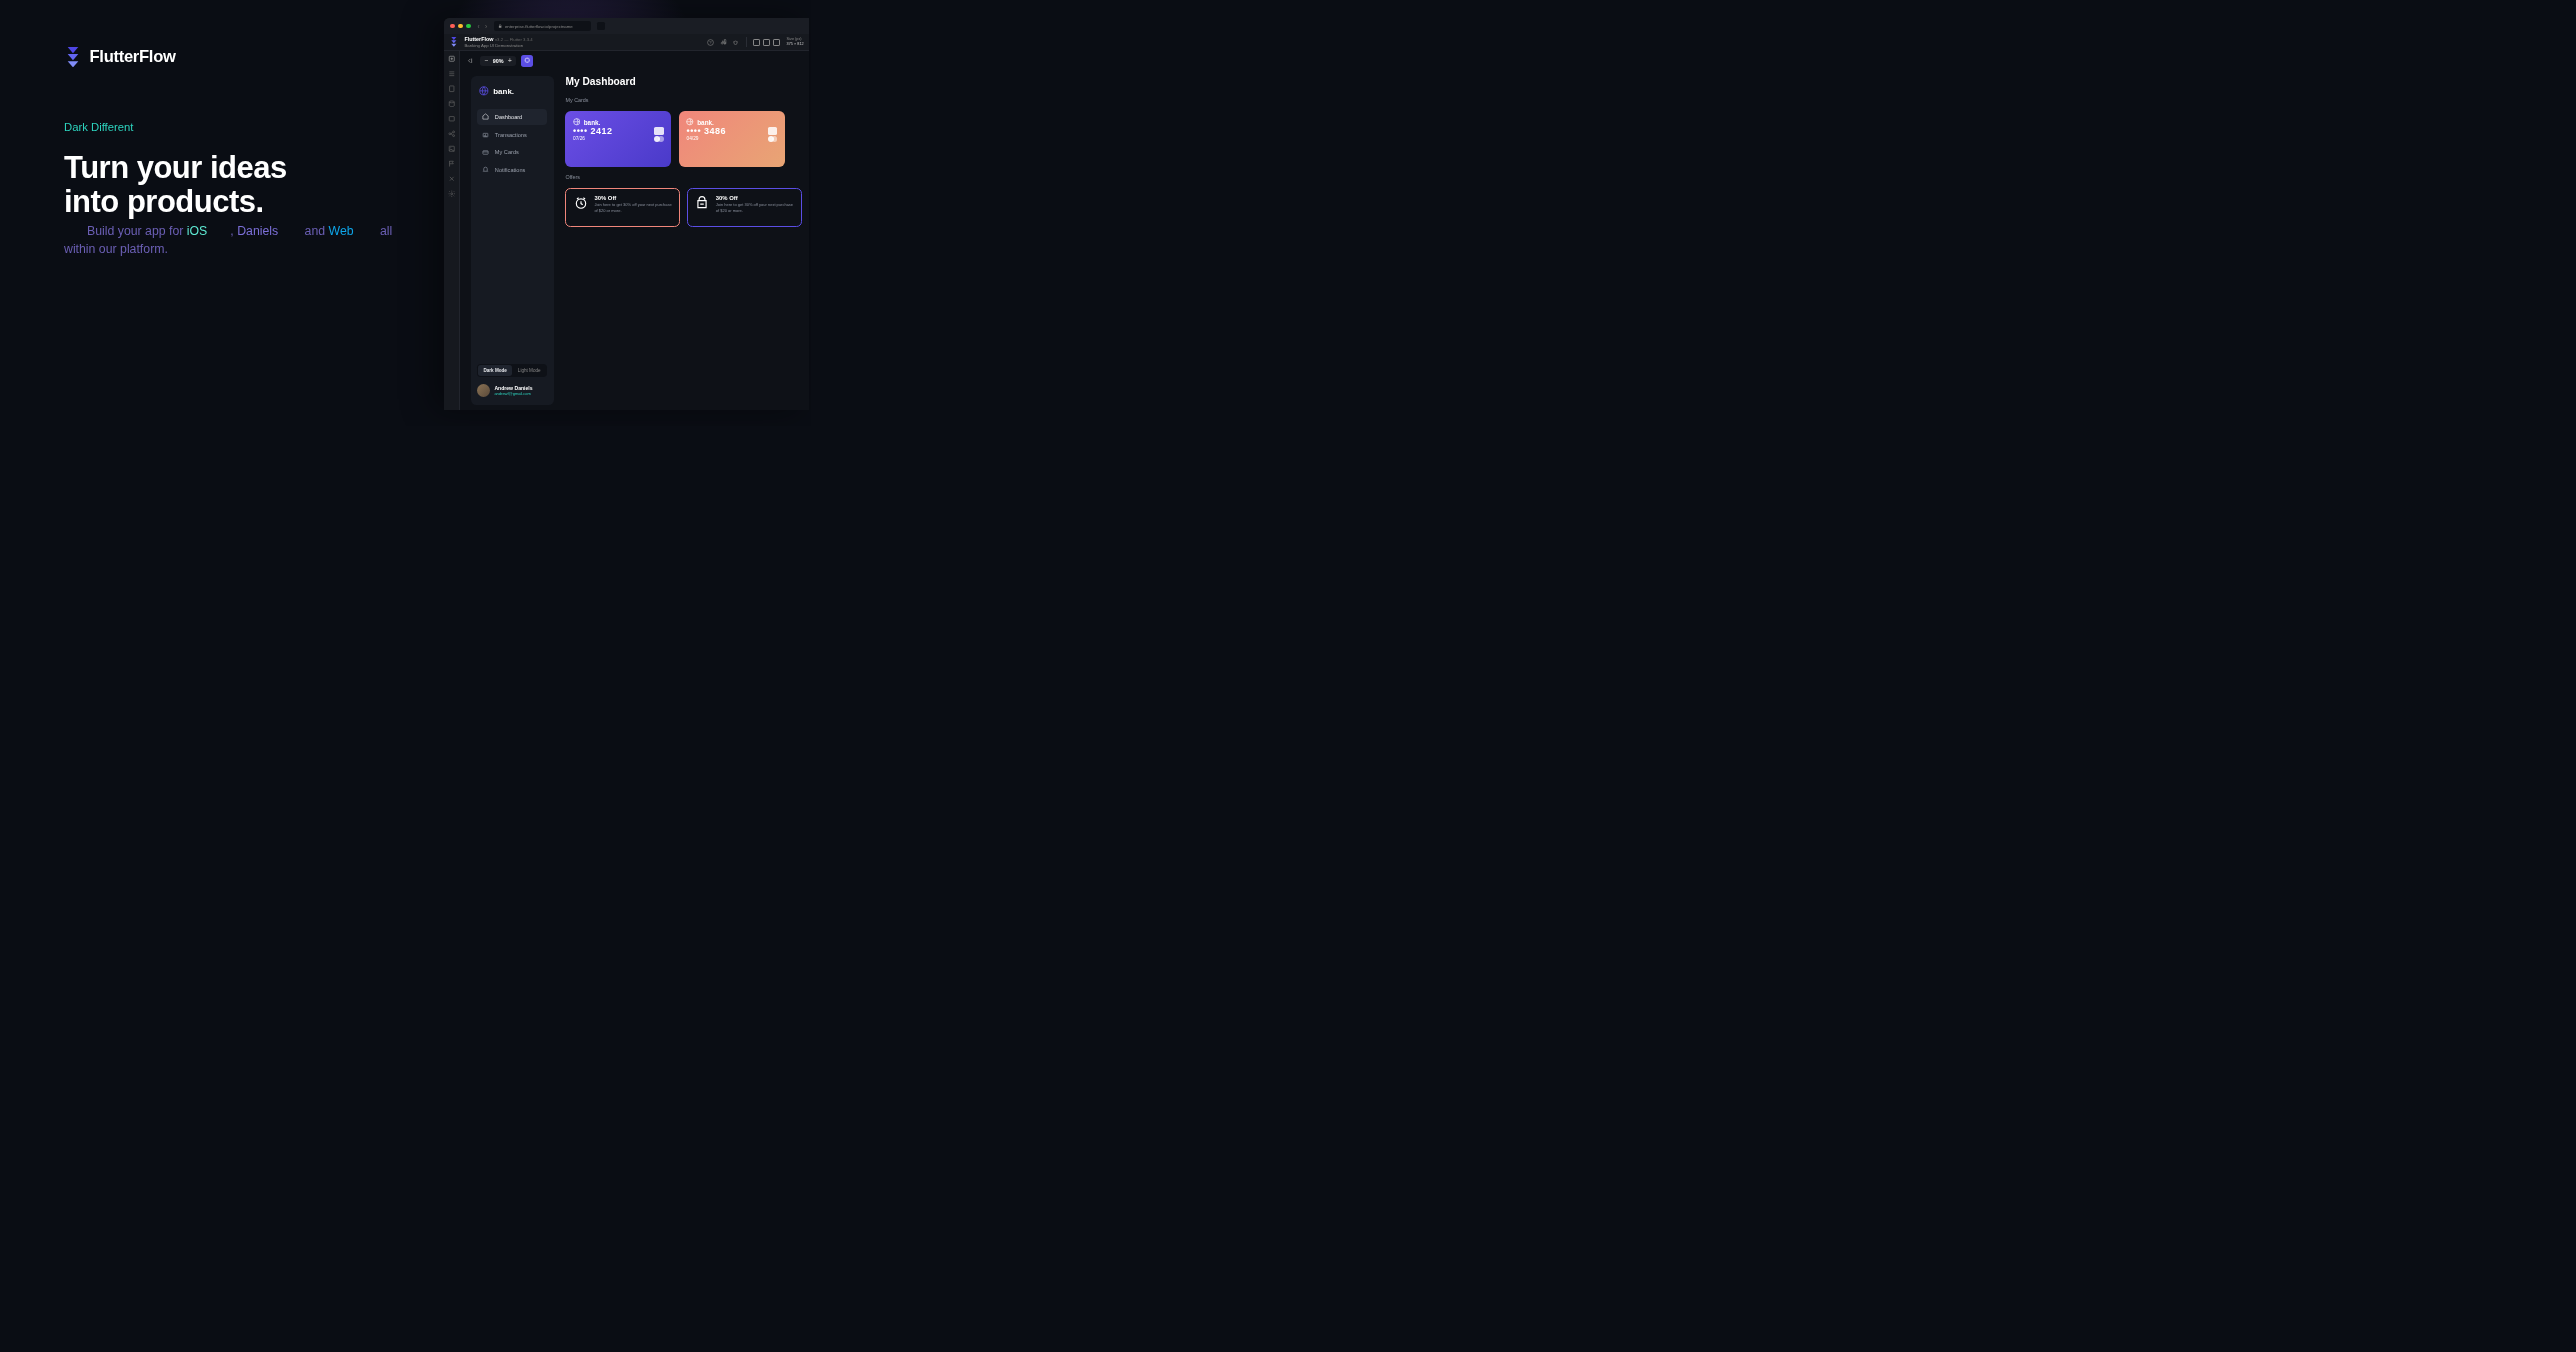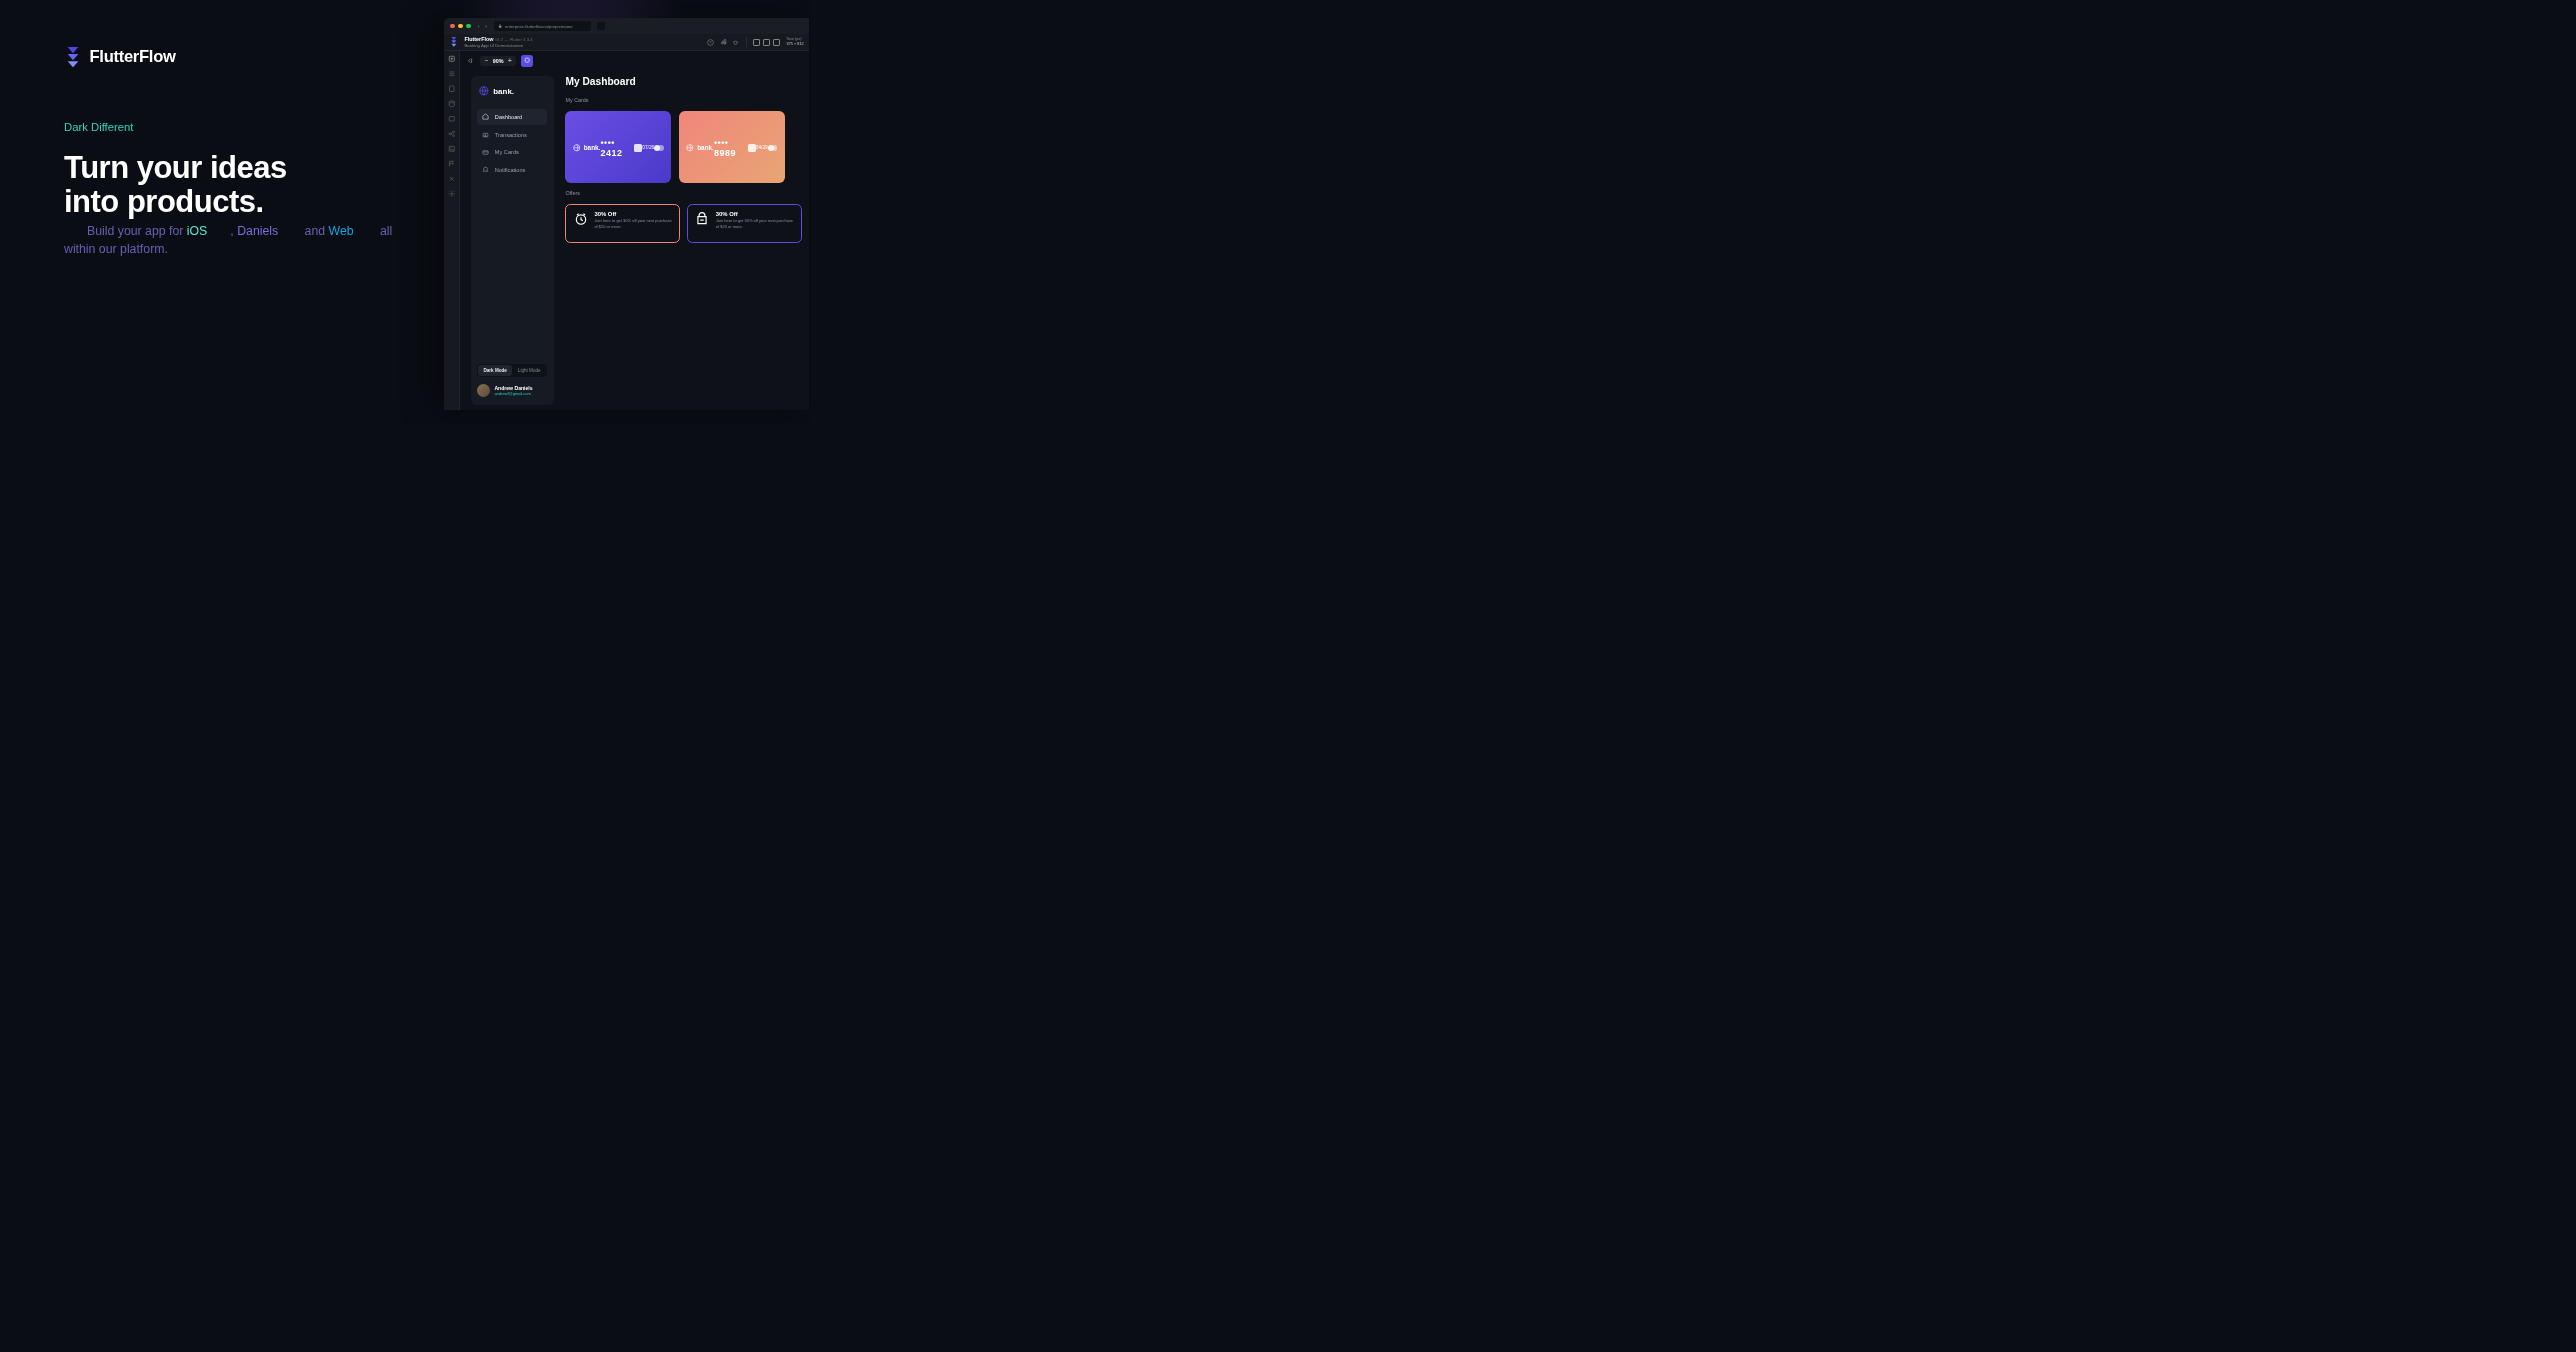--- a/index.html
+++ b/index.html
@@ -285,26 +285,26 @@
 .stat-label { font-size: 5.1px; color: #8a909c; margin-bottom: 2.1px; }
 .stat-value { font-size: 13.4px; font-weight: 700; }
 .stat-value.sm { font-size: 10.2px; }
 .stat-value.teal { color: #2dd4bf; font-size: 8.6px; }
 .stat-value.red { color: #f15a5a; font-size: 8.6px; }
 
 .section-label { font-size: 5.4px; color: #8a909c; }
 .cards-row { display: flex; gap: 7.5px; }
 .credit-card {
   width: 106px;
-  height: 72px;
+  height: 56px;
   border-radius: 5.9px;
   padding: 7.5px 7.5px 5.4px;
   display: flex;
-  flex-direction: row;
-  justify-content: space-between;
+  flex-direction: column;
+  justify-content: flex-start;
   color: #fff;
   position: relative;
 }
 .cc-purple { background: linear-gradient(135deg, #6b4ee5, #4a3ac9); }
 .cc-orange { background: linear-gradient(135deg, #f0867b, #e8a574); }
 .cc-top { display: flex; align-items: center; gap: 3.2px; }
 .cc-logo-ico { width: 7.5px; height: 7.5px; }
 .cc-brand { font-size: 6.4px; font-weight: 600; }
 .cc-mid { display: flex; justify-content: space-between; align-items: center; }
 .cc-num { font-size: 9px; font-weight: 600; letter-spacing: 0.5px; }
@@ -576,21 +576,21 @@
             </div>
             <div class="credit-card cc-orange">
               <div class="cc-top">
                 <svg class="cc-logo-ico" viewBox="0 0 24 24">
                     <circle cx="12" cy="12" r="10" fill="none" stroke="#fff" stroke-width="2"></circle>
                     <path d="M2 12h20M12 2a15 15 0 010 20" fill="none" stroke="#fff" stroke-width="2"></path>
                   </svg>
                 <span class="cc-brand">bank.</span>
               </div>
               <div class="cc-mid">
-                <span class="cc-num">•••• 8989</span>
+                <span class="cc-num">•••• 3486</span>
                 <div class="cc-chip"></div>
               </div>
               <div class="cc-bot">
                 <span>04/29</span>
                 <div class="cc-mc">
                     <span></span>
                     <span></span>
                   </div>
               </div>
             </div>

